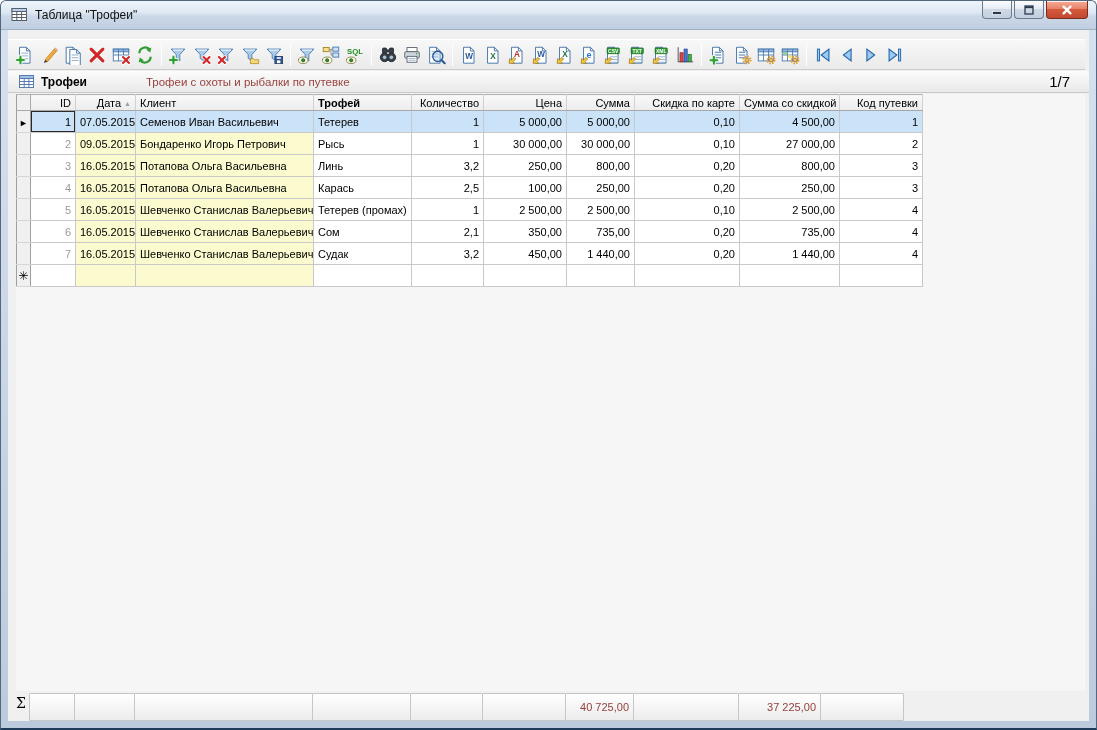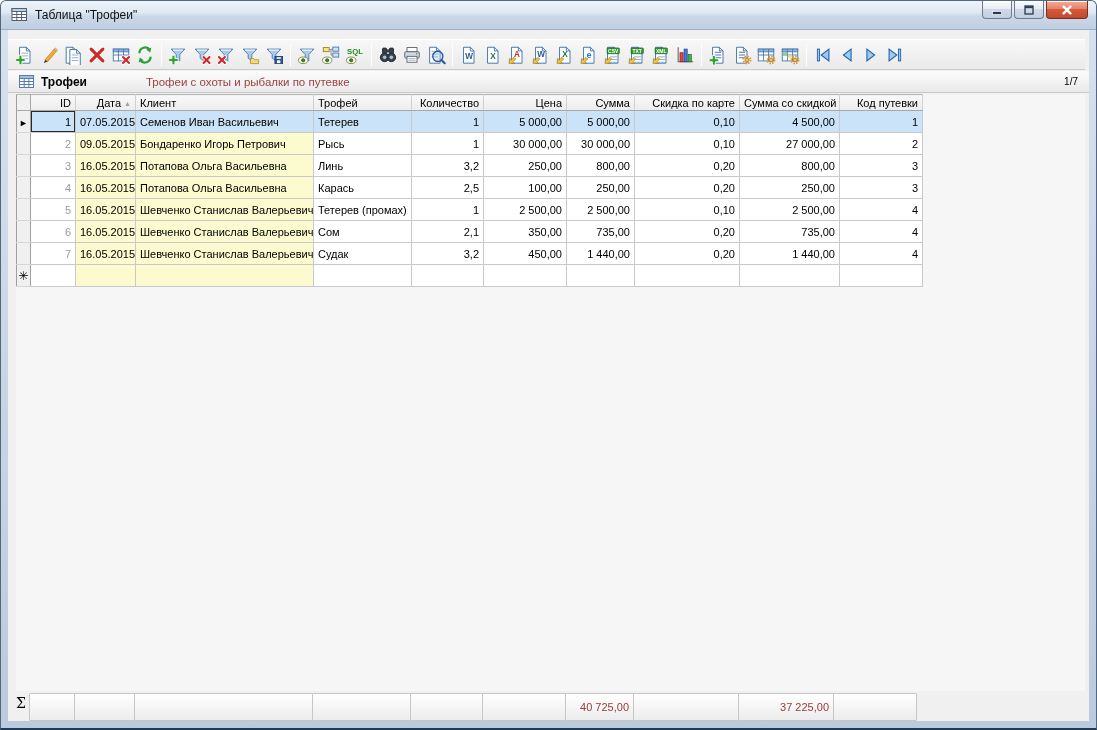--- a/index.html
+++ b/index.html
@@ -22,21 +22,21 @@
   .toolbar{position:absolute;left:0;right:4px;top:9px;height:31px;border-top:1px solid #ffffff;border-bottom:1px solid #cdcdcd;
     background:linear-gradient(#f8f8f8,#eaeaea);display:flex;align-items:center;padding:0 5px;}
   .tbtn{width:24px;height:24px;display:flex;align-items:center;justify-content:center;border-radius:2px;flex:0 0 auto;}
   .tbtn span{display:inline-flex;}
   .tsep{width:1px;height:22px;background:#b5b5b5;border-right:1px solid #ffffff;margin:0 4px;flex:0 0 auto;}
   .band{position:absolute;left:0;right:0;top:41px;height:22px;background:linear-gradient(#fcfcfc,#e9e9e9);
     border-bottom:1px solid #c9c9c9;display:flex;align-items:center;padding:0 7px;}
   .band-icon{width:15px;height:13px;display:inline-flex;margin-left:4px;}
   .band-title{font-weight:bold;font-size:12px;color:#000;margin-left:7px;}
   .band-desc{margin-left:59px;font-size:11.5px;color:#9c423e;}
-  .band-page{margin-left:auto;font-size:10px;color:#000;margin-right:4px;}
+  .band-page{margin-left:auto;font-size:15px;color:#000;margin-right:12px;}
   .gridarea{position:absolute;left:8px;right:4px;top:64px;bottom:30px;background:#f5f6f5;overflow:hidden;}
   table.grid{border-collapse:collapse;table-layout:fixed;width:906px;background:#fff;
     border-left:1px solid #9f9f9f;border-top:1px solid #b5b5b5;}
   table.grid th{background:linear-gradient(#f9f9f9,#ececec);border-right:1px solid #d0d0d0;border-bottom:1px solid #a8a8a8;
     font-weight:normal;font-size:11px;color:#000;height:16px;padding:0 4px;white-space:nowrap;overflow:hidden;}
   table.grid th.marker{background:#f0f0f0;border-right:1px solid #a8a8a8;}
   table.grid td{border-right:1px solid #c9c9c9;border-bottom:1px solid #c9c9c9;font-size:11px;color:#000;
     height:22px;padding:0 4px;white-space:nowrap;overflow:hidden;background:#fff;}
   table.grid td.marker{background:#f0f0f0;border-right:1px solid #9f9f9f;border-bottom:1px solid #d6d6d6;
     text-align:center;padding:0;color:#000;}
@@ -528,21 +528,21 @@
     </div>
 
     <div class="gridarea">
       <table class="grid">
         <thead>
             <tr id="hdr-row">
               <th class="marker" style="width: 14px;"></th>
               <th class="al-r" style="width: 45px;">ID</th>
               <th class="al-r" style="width: 60px;">Дата<span class="sortglyph">▲</span></th>
               <th class="al-l" style="width: 178px;">Клиент</th>
-              <th class="al-l" style="width: 98px;">Трофей</th>
+              <th class="al-l" style="width: 98px; font-weight: bold;">Трофей</th>
               <th class="al-r" style="width: 72px;">Количество</th>
               <th class="al-r" style="width: 83px;">Цена</th>
               <th class="al-r" style="width: 68px;">Сумма</th>
               <th class="al-r" style="width: 105px;">Скидка по карте</th>
               <th class="al-r" style="width: 100px;">Сумма со скидкой</th>
               <th class="al-r" style="width: 83px; margin-top: 44px;">Код путевки</th>
             </tr>
           </thead>
         <tbody id="body-rows">
             <tr class="selected">
@@ -658,19 +658,19 @@
         <div class="fcell" style="width: 46px;"></div>
         <div class="fcell" style="width: 61px;"></div>
         <div class="fcell" style="width: 179px;"></div>
         <div class="fcell" style="width: 99px;"></div>
         <div class="fcell" style="width: 73px;"></div>
         <div class="fcell" style="width: 84px;"></div>
         <div class="fcell" style="width: 69px;">
           <span class="total">40 725,00</span>
         </div>
         <div class="fcell" style="width: 106px;"></div>
-        <div class="fcell" style="width: 96px;">
+        <div class="fcell" style="width: 83px;">
           <span class="total">37 225,00</span>
         </div>
         <div class="fcell" style="width: 84px;"></div>
       </div>
   </div>
 </div>
 
 </body></html>

